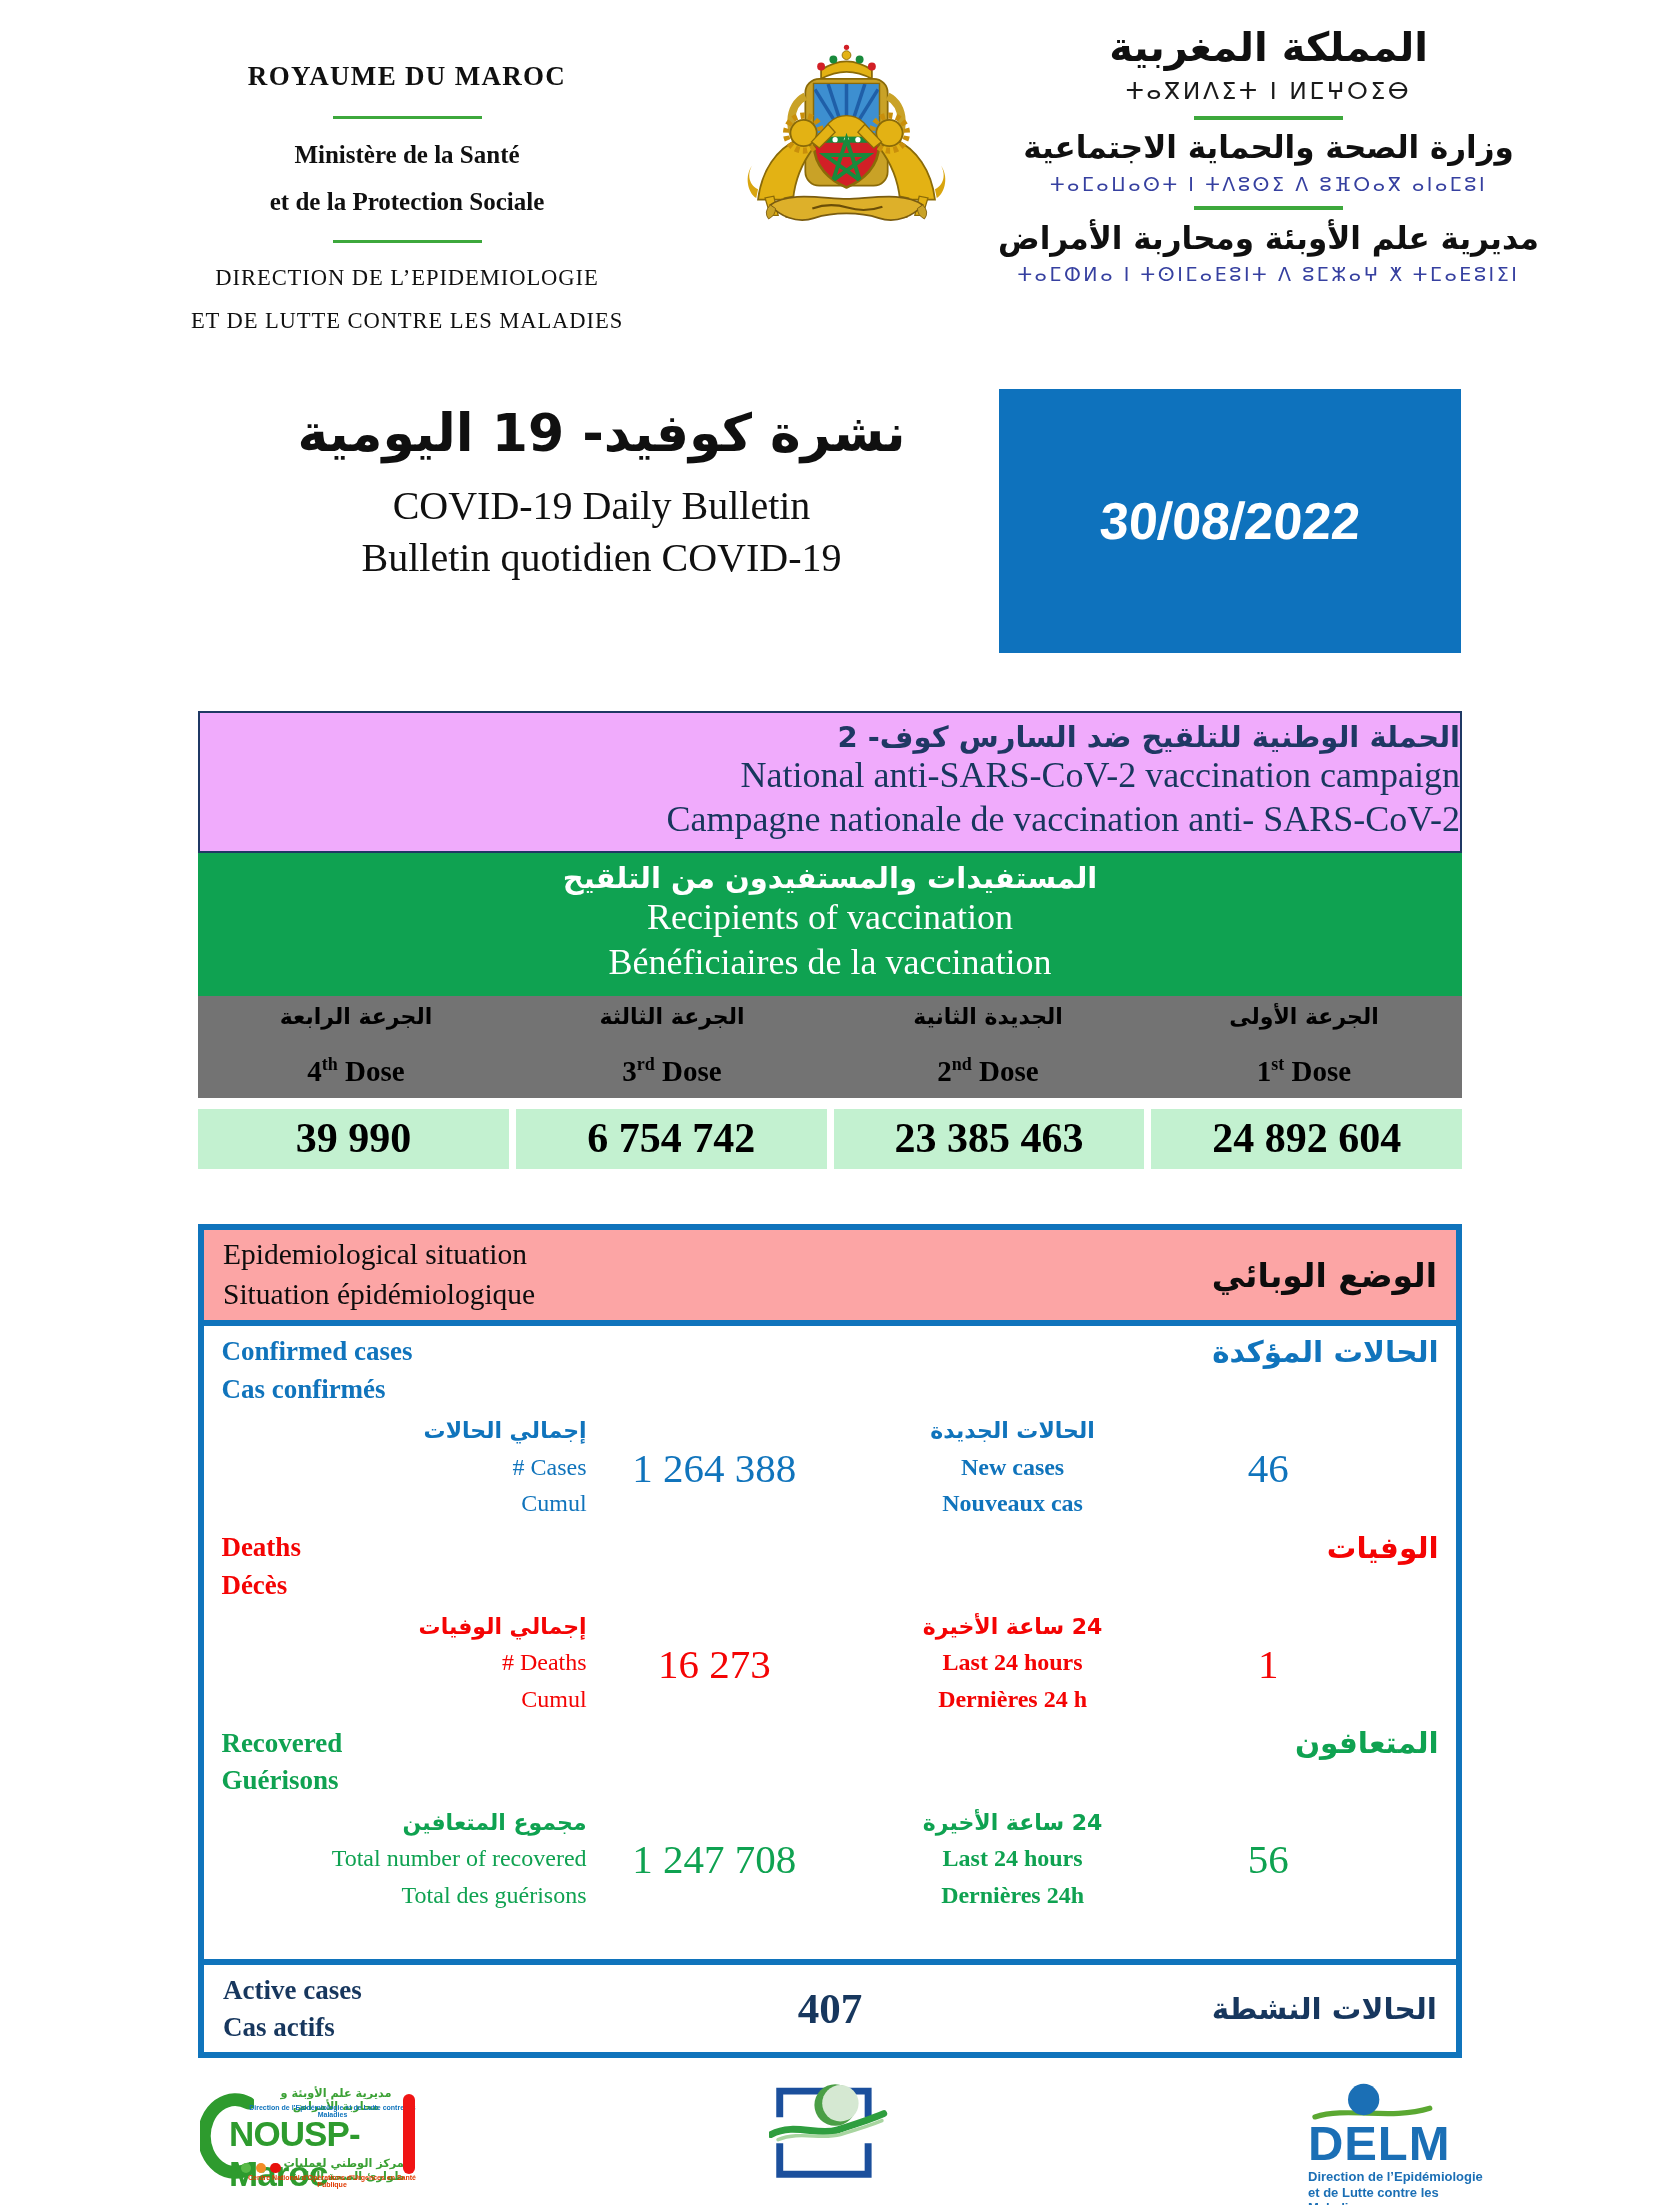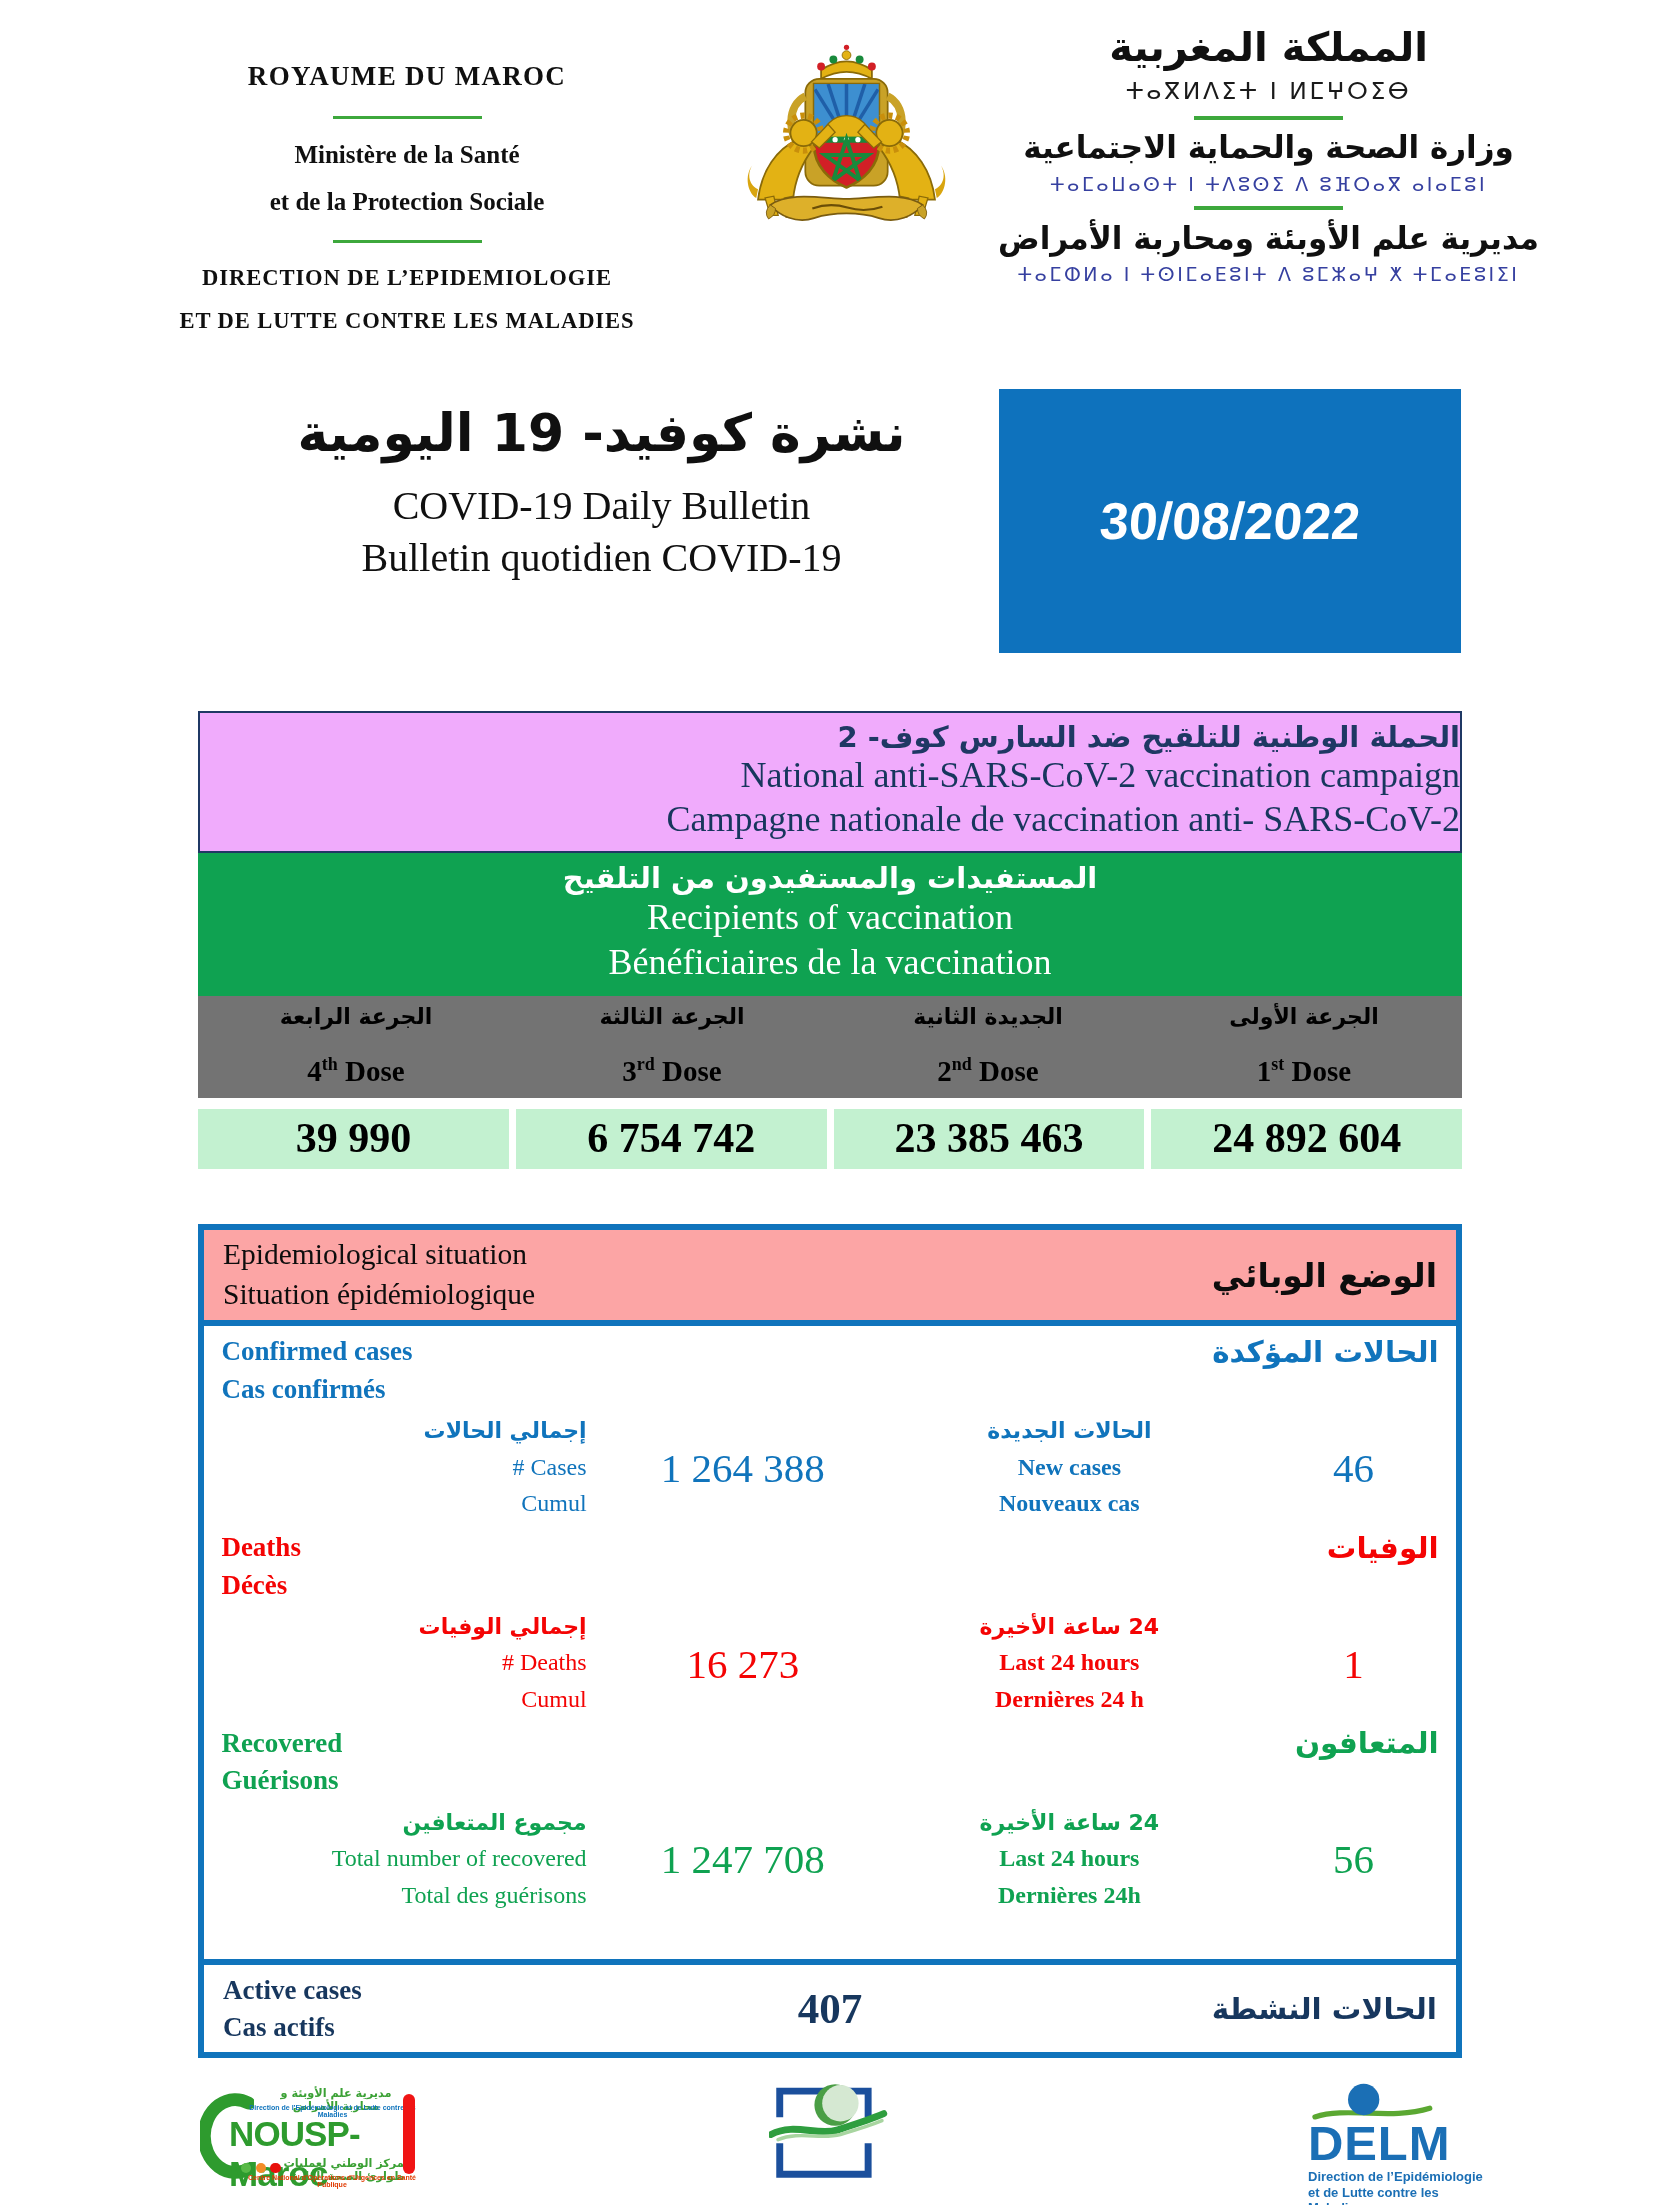--- a/index.html
+++ b/index.html
@@ -9,21 +9,21 @@
   .abs{position:absolute;}
   .arabic{font-family:"DejaVu Sans",sans-serif;direction:rtl;}
   .tif{font-family:"DejaVu Sans",sans-serif;letter-spacing:2.6px;}
 
   
   .hdr-left{left:103px;top:61px;width:608px;text-align:center;}
   .hl-country{font-size:27px;font-weight:bold;letter-spacing:1.3px;}
   .grule{width:149px;height:3.5px;background:#3DA83C;margin:23.5px auto 22px;}
   .grule.sm{margin:11.3px auto 9.6px;}
   .hl-min{font-size:25px;font-weight:bold;margin-bottom:19px;}
-  .hl-dir{font-size:22.6px;font-weight:bold;letter-spacing:0.9px;margin-bottom:17.4px;}
+  .hl-dir{font-size:22.6px;font-weight:normal;letter-spacing:0.9px;margin-bottom:17.4px;}
 
   .hdr-right{left:947px;top:24px;width:643px;text-align:center;}
   .hr-kingdom{font-size:40px;font-weight:bold;}
   .hr-tif1{font-size:23.5px;color:#1a1a1a;margin-top:7px;}
   .hr-min{font-size:31px;font-weight:bold;}
   .hr-tifblue{font-size:19px;color:#3640A0;margin-top:7.8px;}
   .hr-dir{font-size:31px;font-weight:bold;}
 
   .coat{left:737px;top:42px;}
 
@@ -57,21 +57,21 @@
        display:flex;flex-direction:column;background:#fff;}
   .epi-head{background:#fca5a5;display:flex;justify-content:space-between;align-items:center;
             padding:5.2px 19px;border-bottom:6px solid #1074BC;}
   .eh-left{font-size:29.5px;line-height:1.35;color:#0d0d0d;}
   .eh-ar{font-size:33px;font-weight:bold;color:#0d0d0d;}
   .epi-body{flex:1;padding:7px 17.4px 0;}
   .sec{margin-bottom:1.7px;}
   .sec-head{display:flex;justify-content:space-between;align-items:flex-start;}
   .st-left{font-size:27px;font-weight:bold;line-height:1.4;}
   .st-ar{font-size:29.5px;font-weight:bold;margin-top:1.7px;}
-  .data-row{display:flex;align-items:center;justify-content:space-between;}
+  .data-row{display:flex;align-items:center;}
   .lbl-r{width:30%;text-align:right;}
   .lbl-c{width:28%;text-align:center;font-weight:bold;}
   .lbl-line{font-size:24px;margin:10.4px 0;line-height:1.1;}
   .lbl-line.ar{font-size:22px;font-weight:bold;}
   .val-main{width:21%;text-align:center;font-size:41px;}
   .val-new{width:14%;text-align:center;font-size:41px;}
   .c-blue{color:#1074BC;}
   .c-red{color:#F40404;}
   .c-green{color:#0FA251;}
   .epi-active{border-top:6px solid #1074BC;display:flex;align-items:center;justify-content:space-between;

